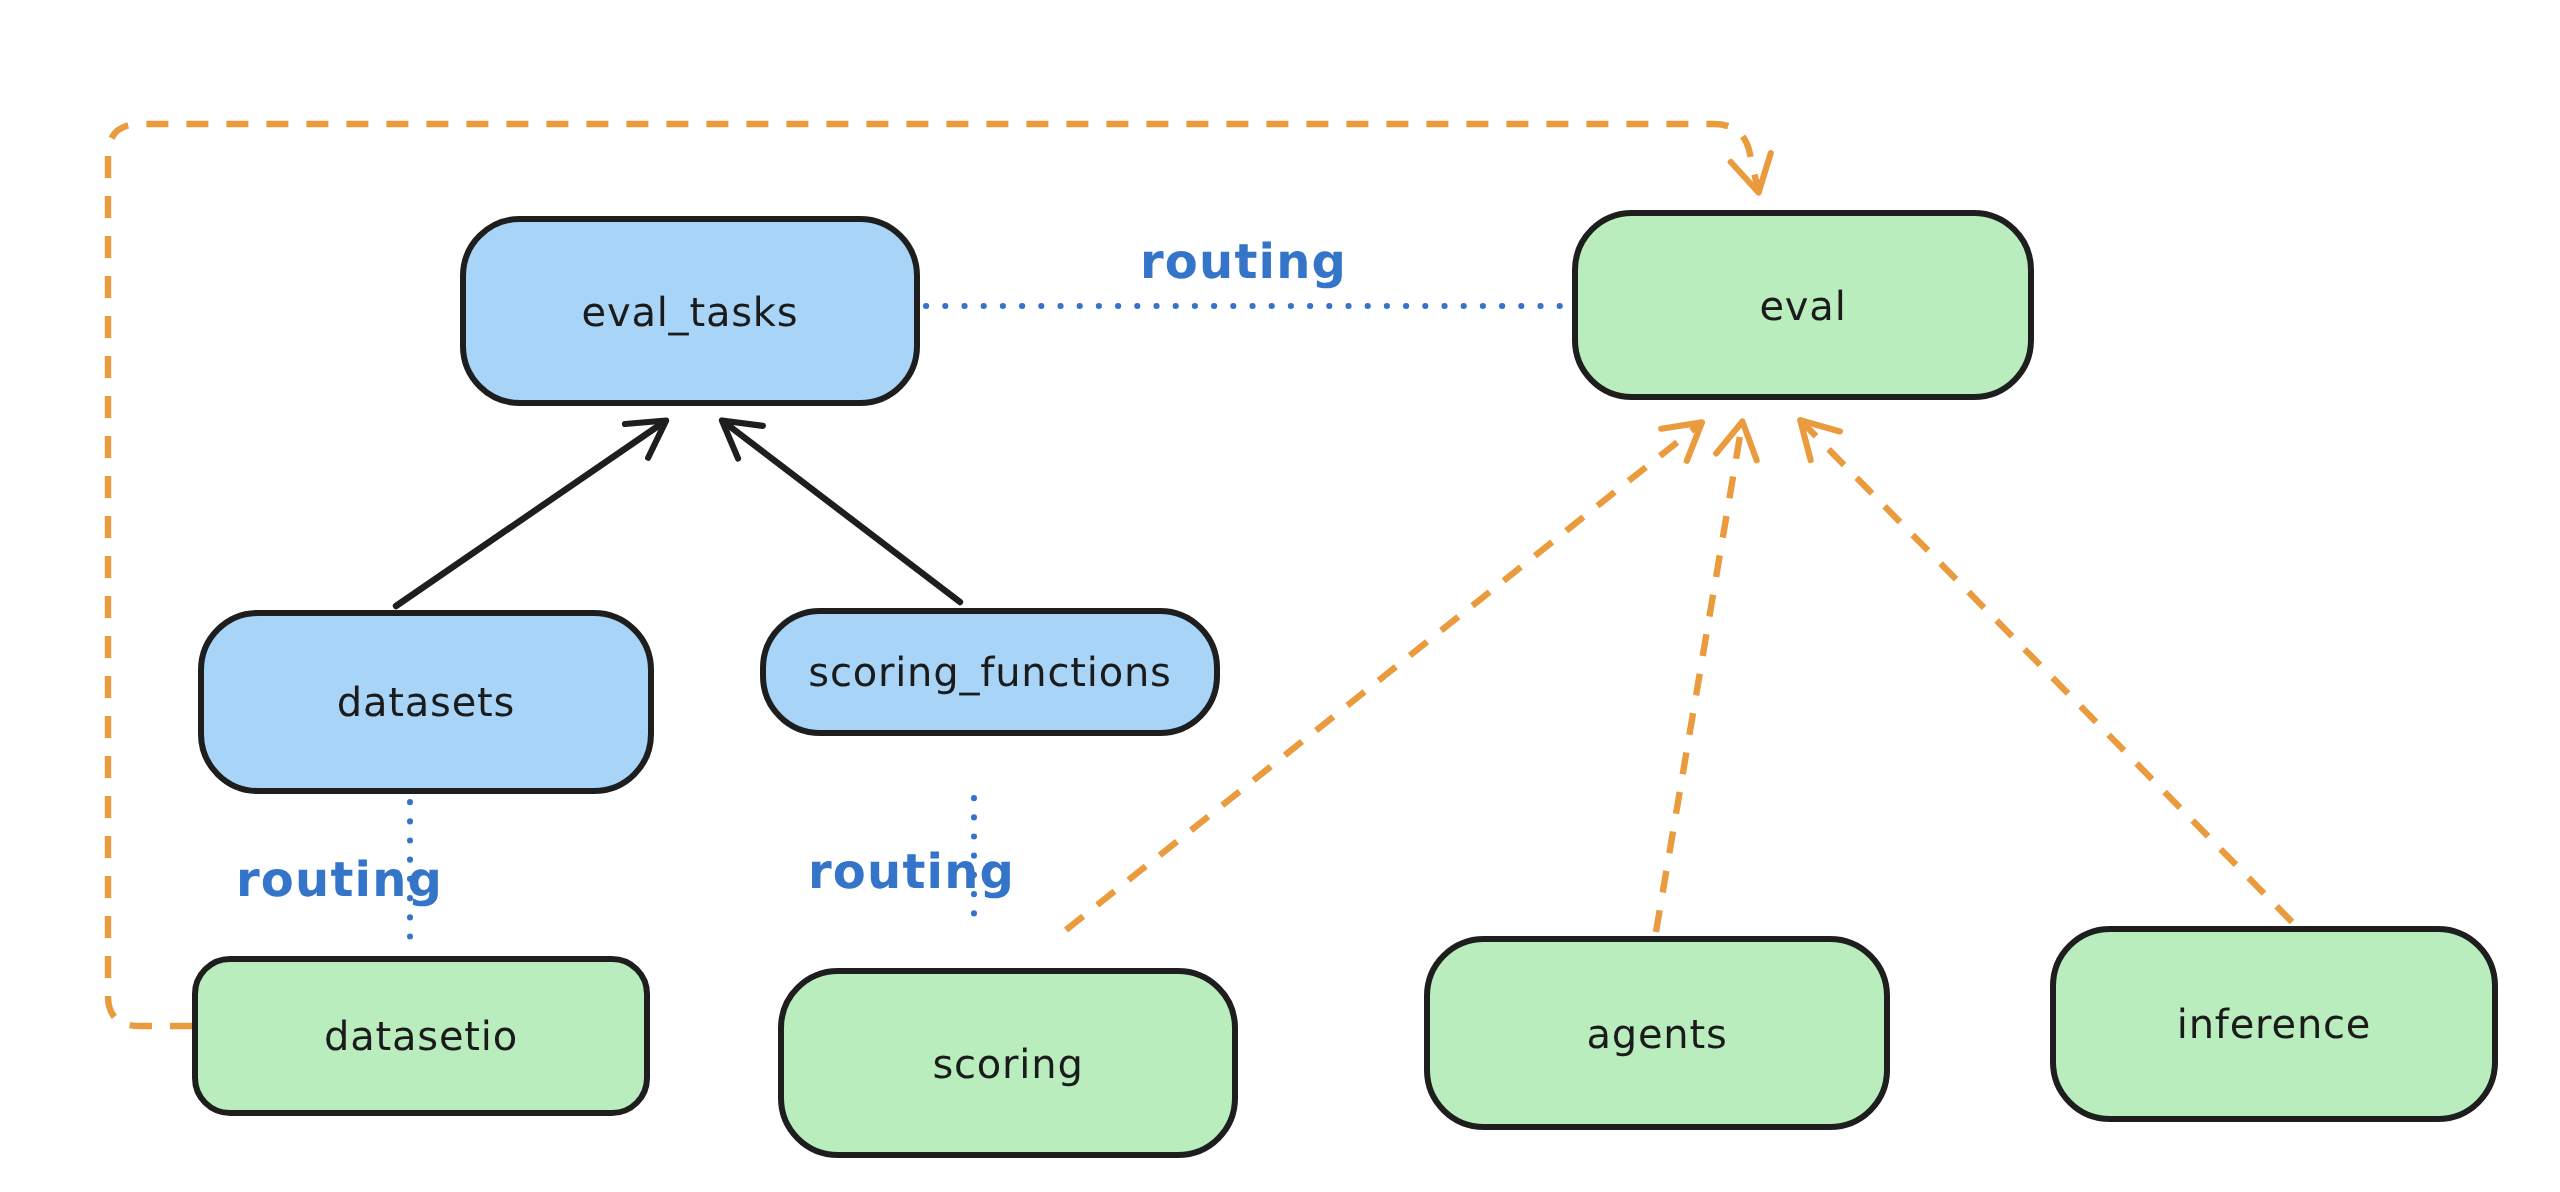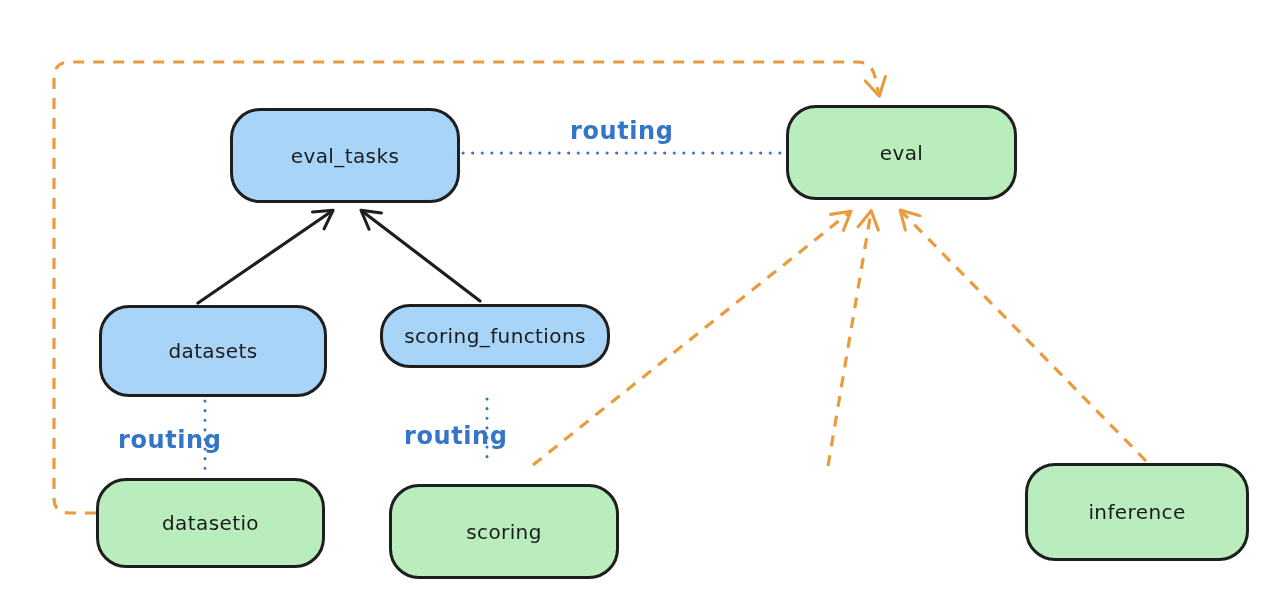--- a/index.html
+++ b/index.html
@@ -58,28 +58,31 @@
   </div>
 
   <div class="node blue" style="left:99px;top:305px;width:228px;height:92px;align-items:center;">
     <span>datasets</span>
   </div>
 
   <div class="node blue" style="left:380px;top:304px;width:230px;height:64px;">
     <span>scoring_functions</span>
   </div>
 
-  <div class="node green" style="left:96px;top:478px;width:229px;height:90px;">
+  <div class="node green" style="left:96px;top:478px;width:229px;height:80px;border-radius:19px;">
     <span>datasetio</span>
   </div>
 
   <div class="node green" style="left:389px;top:468px;width:230px;height:95px;margin-top:16px;">
     <span>scoring</span>
   </div>
 
+  <div class="node green" style="left:712px;top:468px;width:233px;height:97px;">
+    <span>agents</span>
+  </div>
 
   <div class="node green" style="left:1025px;top:463px;width:224px;height:98px;">
     <span>inference</span>
   </div>
 
   <span class="edge-label center" style="left:570px;top:117px;width:100px;">routing</span>
   <span class="edge-label" style="left:118px;top:426px;">routing</span>
   <span class="edge-label" style="left:404px;top:422px;">routing</span>
 
 </div>

